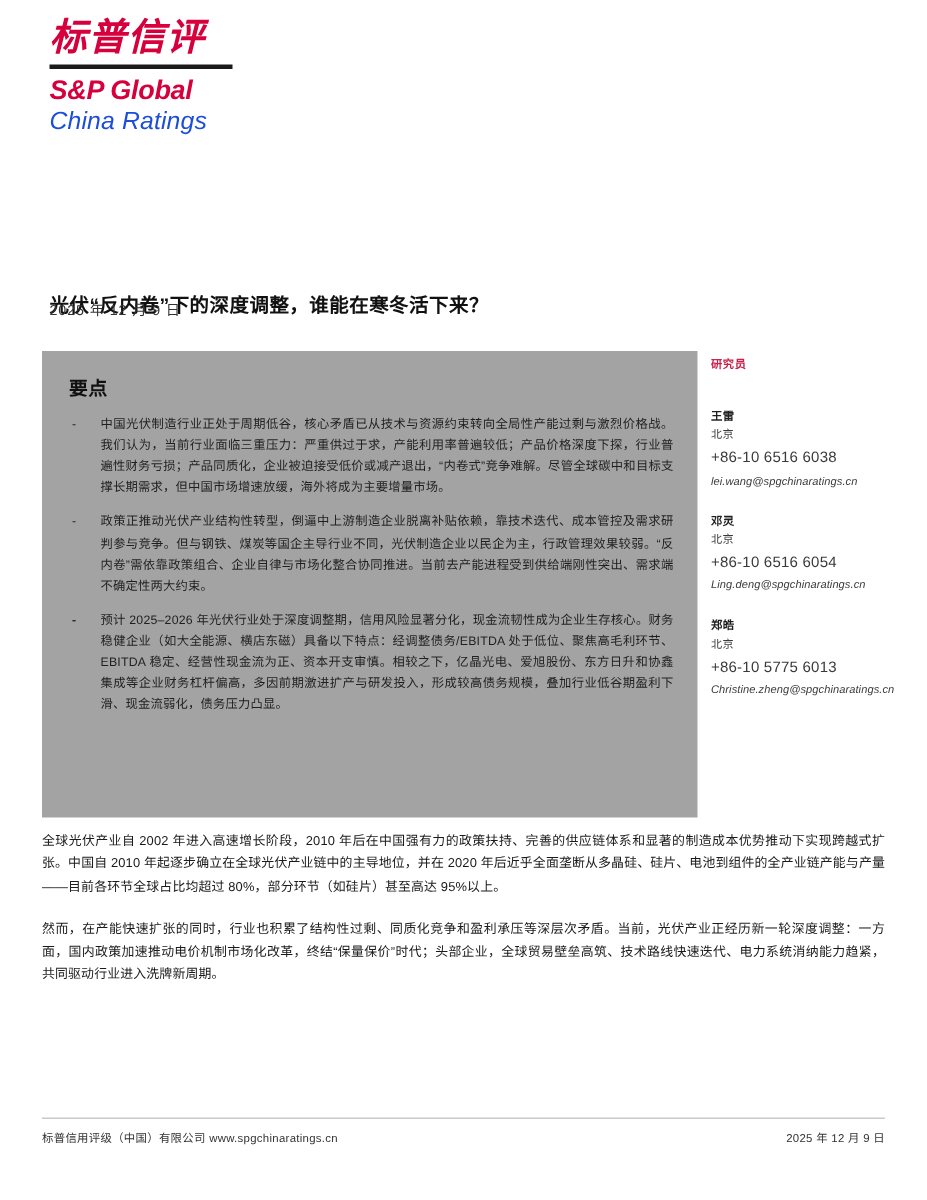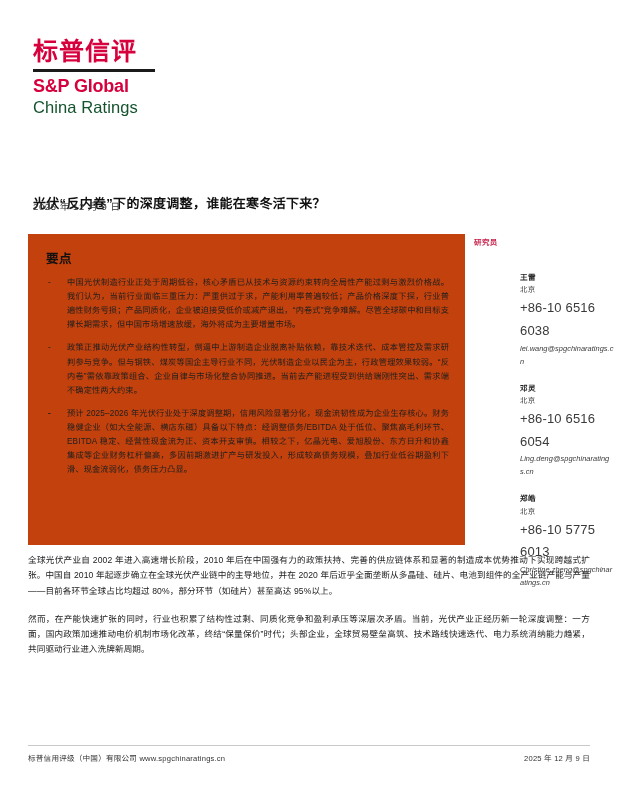--- a/index.html
+++ b/index.html
@@ -21,22 +21,23 @@
     position: relative;
     width: 618px;
     height: 800px;
     box-sizing: border-box;
   }
 
   
   .logo-block {
     position: absolute;
     left: 33px;
-    top: 38px;
+    top: 12px;
     width: 200px;
+    font-style: italic;
   }
   .logo-cn {
     font-size: 25px;
     font-weight: 700;
     letter-spacing: 1px;
     color: #D6003C;
     line-height: 1.05;
     white-space: nowrap;
   }
   .logo-rule {
@@ -49,21 +50,21 @@
     font-size: 18px;
     font-weight: 700;
     color: #D6003C;
     line-height: 1.15;
     letter-spacing: -0.2px;
     white-space: nowrap;
   }
   .logo-sub {
     font-size: 16.5px;
     font-weight: 400;
-    color: #14532d;
+    color: #1d4ed8;
     line-height: 1.25;
     letter-spacing: 0.1px;
     white-space: nowrap;
   }
 
   
   .doc-title {
     position: absolute;
     left: 33px;
     top: 156px;
@@ -85,21 +86,21 @@
     letter-spacing: 0.6px;
   }
 
   
   .keypoints {
     position: absolute;
     left: 28px;
     top: 234px;
     width: 437px;
     height: 311px;
-    background: #c2410c;
+    background: #a3a3a3;
     box-sizing: border-box;
     padding: 14px 16px 10px 18px;
   }
   .keypoints-title {
     font-size: 12.5px;
     font-weight: 700;
     color: #111111;
     margin: 0 0 9px 0;
     letter-spacing: 0.5px;
   }
@@ -137,39 +138,38 @@
   }
   .sidebar-heading {
     font-size: 7.5px;
     font-weight: 700;
     color: #C8224B;
     letter-spacing: 0.4px;
     margin-bottom: 24px;
   }
   .contact {
     margin-bottom: 13px;
-    margin-left: 46px;
   }
   .contact:last-child { margin-bottom: 0; }
   .contact-name {
     font-size: 7.6px;
     font-weight: 700;
     color: #1f1f1f;
     line-height: 1.75;
     letter-spacing: 0.3px;
   }
   .contact-city {
     font-size: 7.4px;
     font-weight: 400;
     color: #3a3a3a;
     line-height: 1.75;
     letter-spacing: 0.3px;
   }
   .contact-phone {
-    font-size: 13px;
+    font-size: 10px;
     font-weight: 400;
     color: #3a3a3a;
     line-height: 1.75;
     letter-spacing: 0.15px;
   }
   .contact-email {
     font-size: 7.4px;
     font-weight: 400;
     color: #3a3a3a;
     line-height: 1.75;

